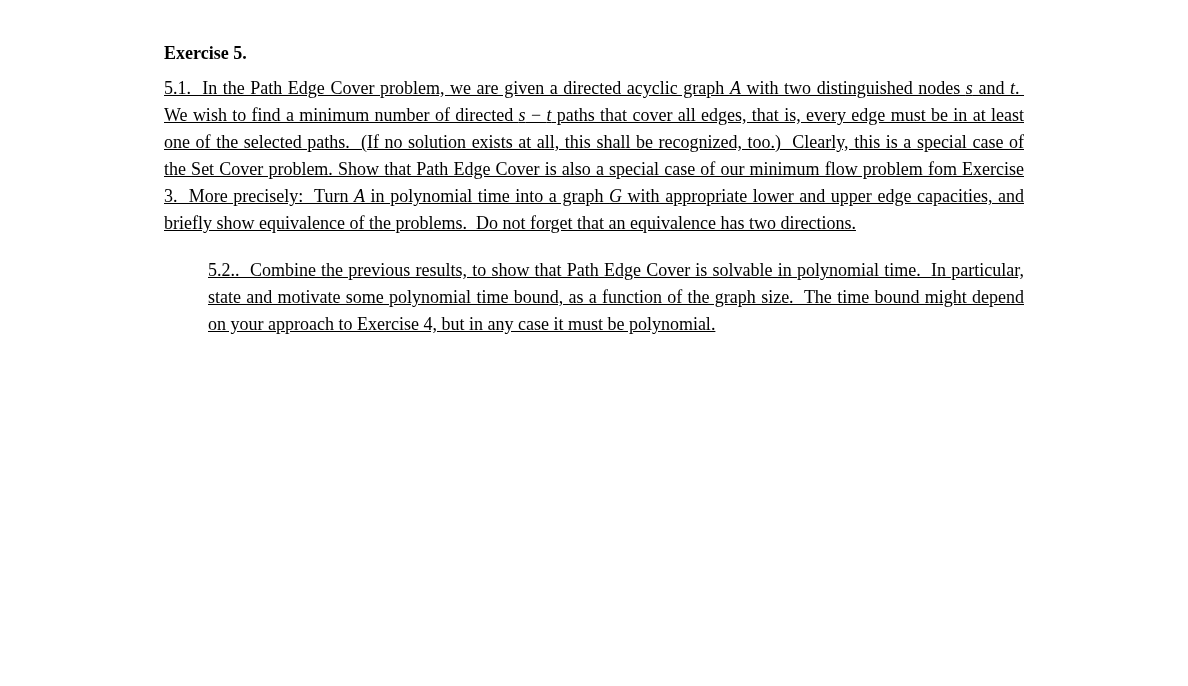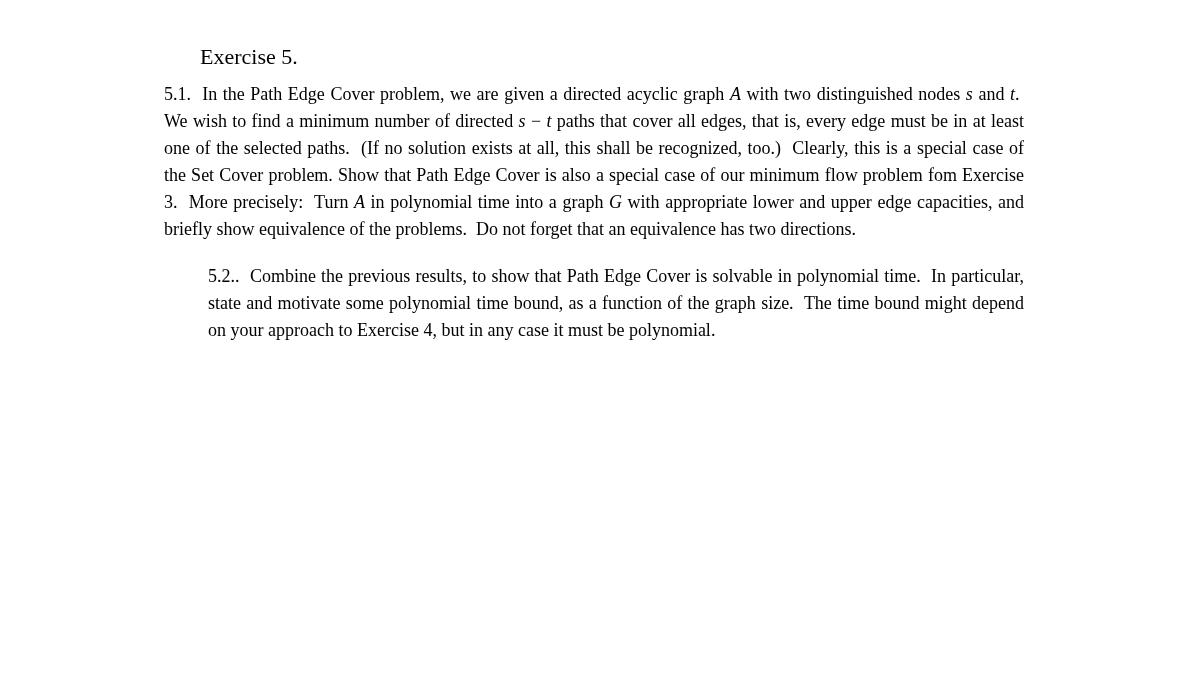--- a/index.html
+++ b/index.html
@@ -21,34 +21,34 @@
       color: #000000;
     }
 
     .page-content {
       width: 900px;
       padding: 40px 20px 40px 20px;
       text-align: justify;
     }
 
     .exercise-title {
-      font-weight: normal;
-      font-size: 22px;
+      font-weight: bold;
+      font-size: 18px;
       margin-bottom: 8px;
-      margin-left: 36px;
     }
 
     .exercise-body {
       text-align: justify;
       hyphens: auto;
     }
 
     .paragraph {
       margin-bottom: 20px;
       text-indent: 0;
+      text-decoration: underline;
     }
 
     .paragraph-52 {
       margin-top: 8px;
       margin-left: 44px;
     }
 
     em {
       font-style: italic;
     }

